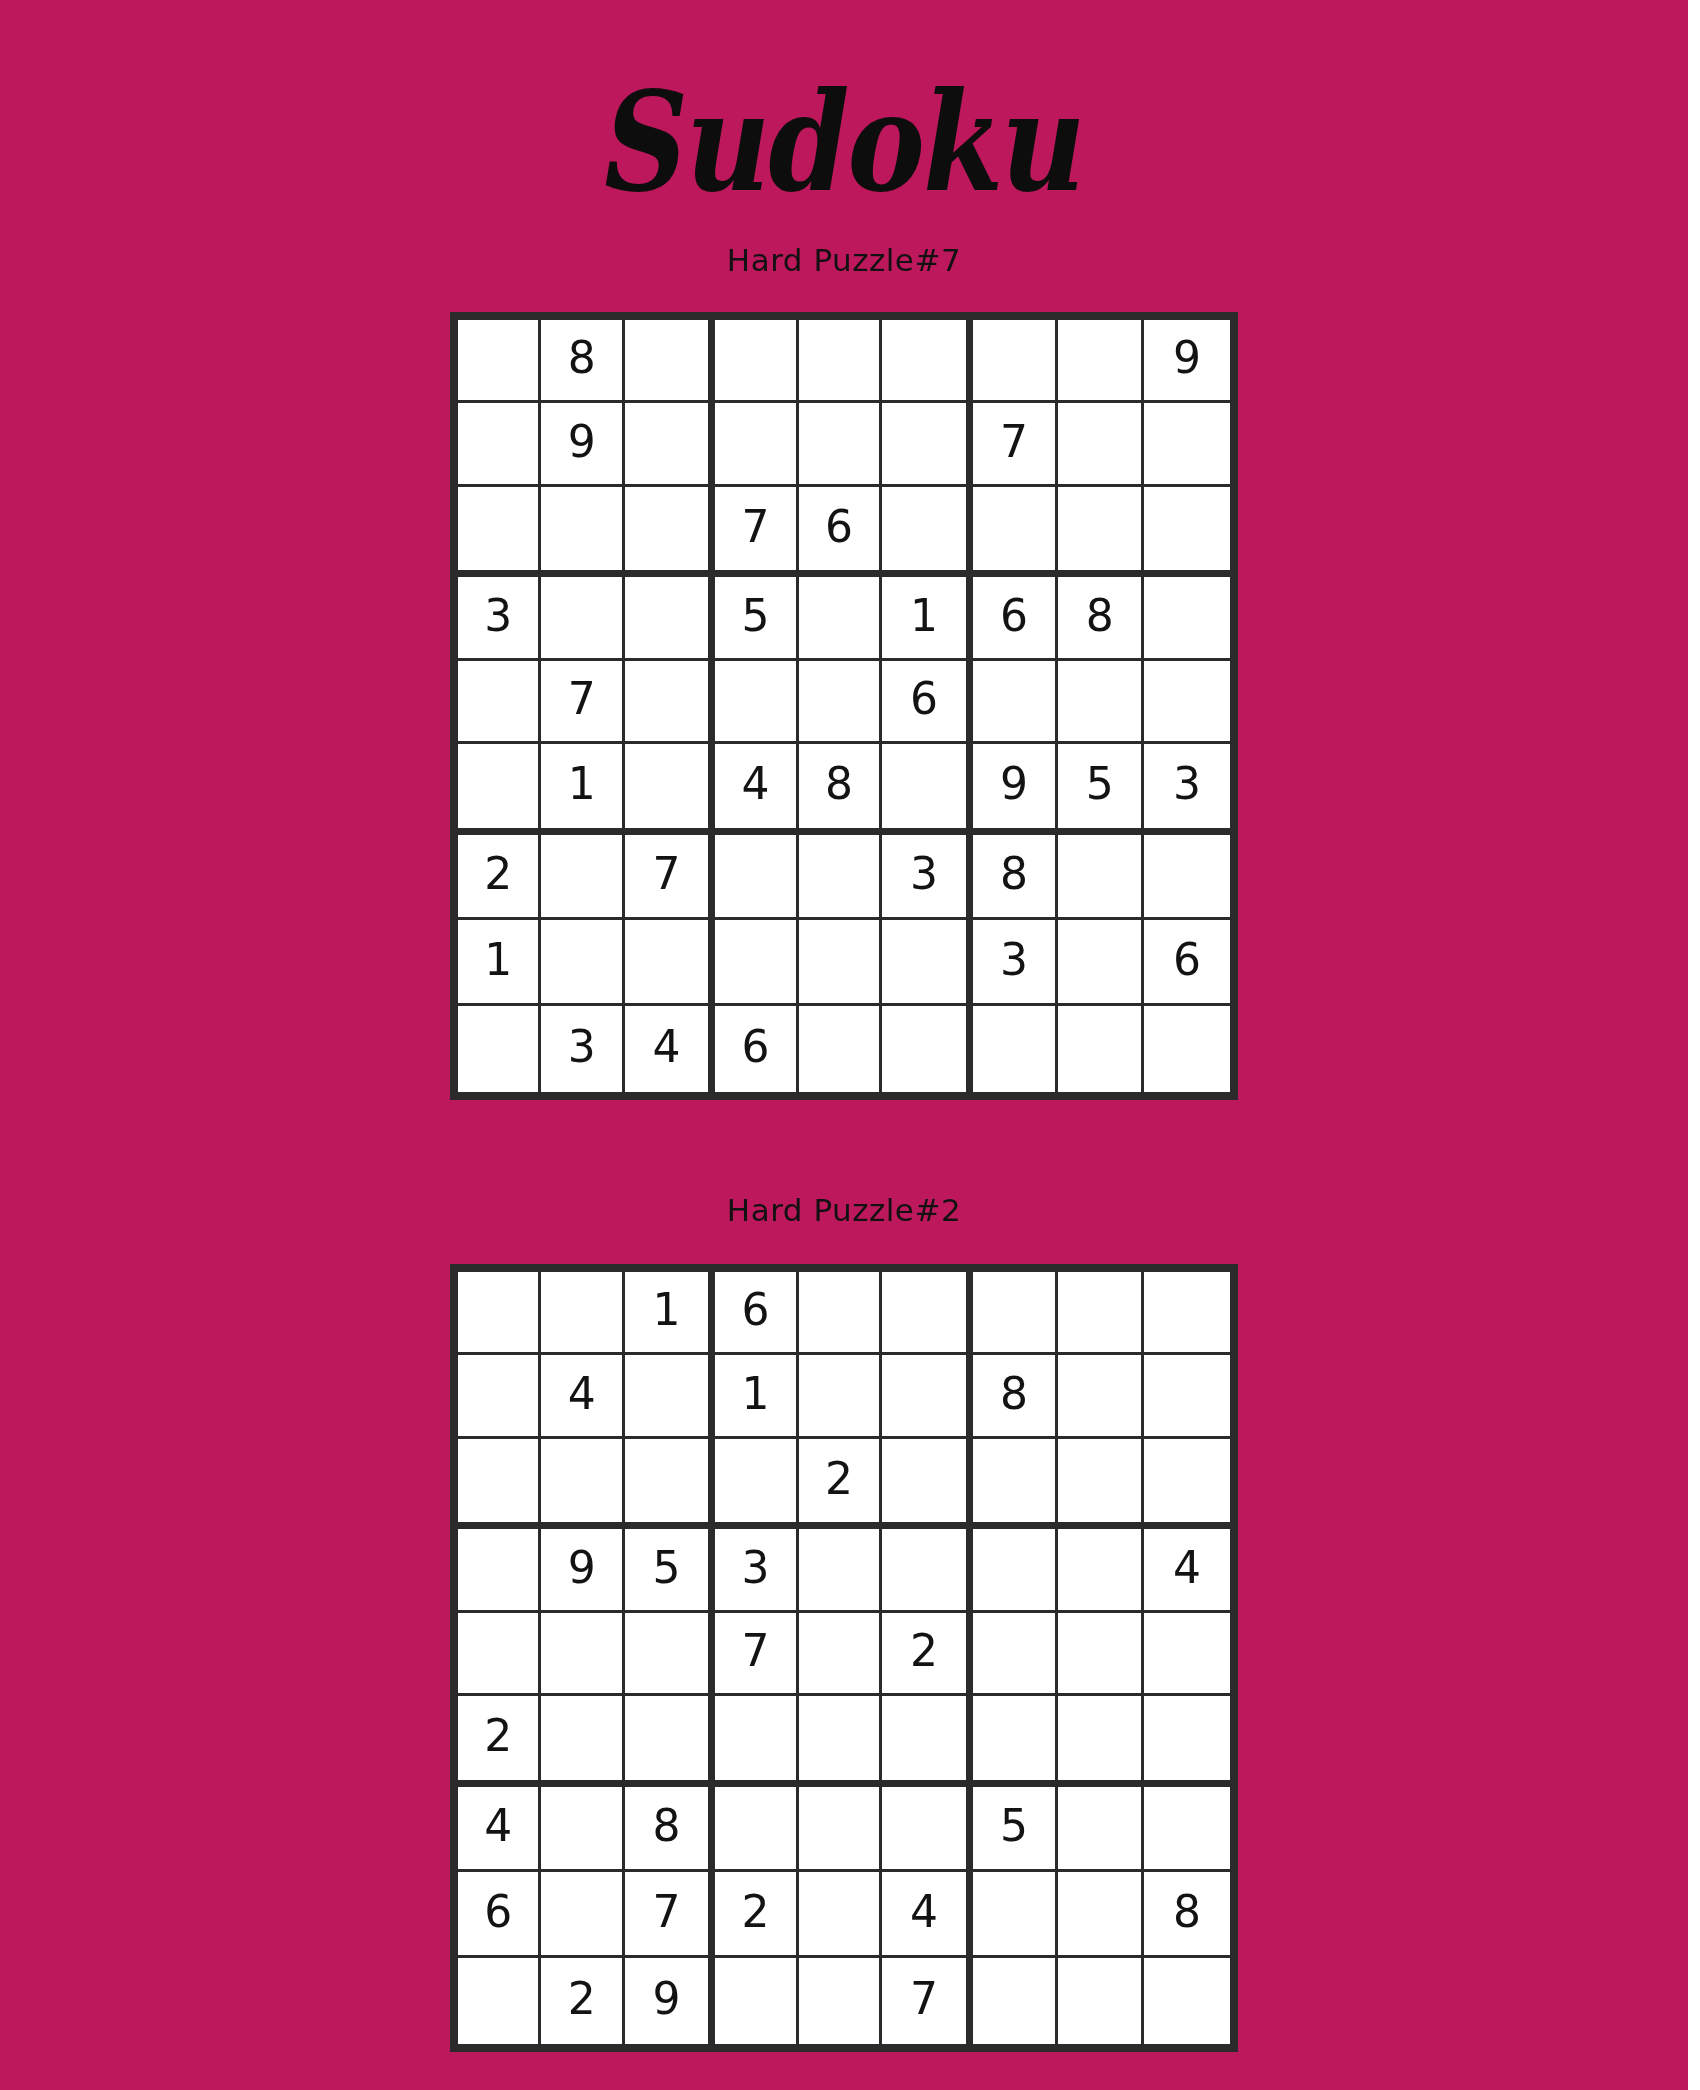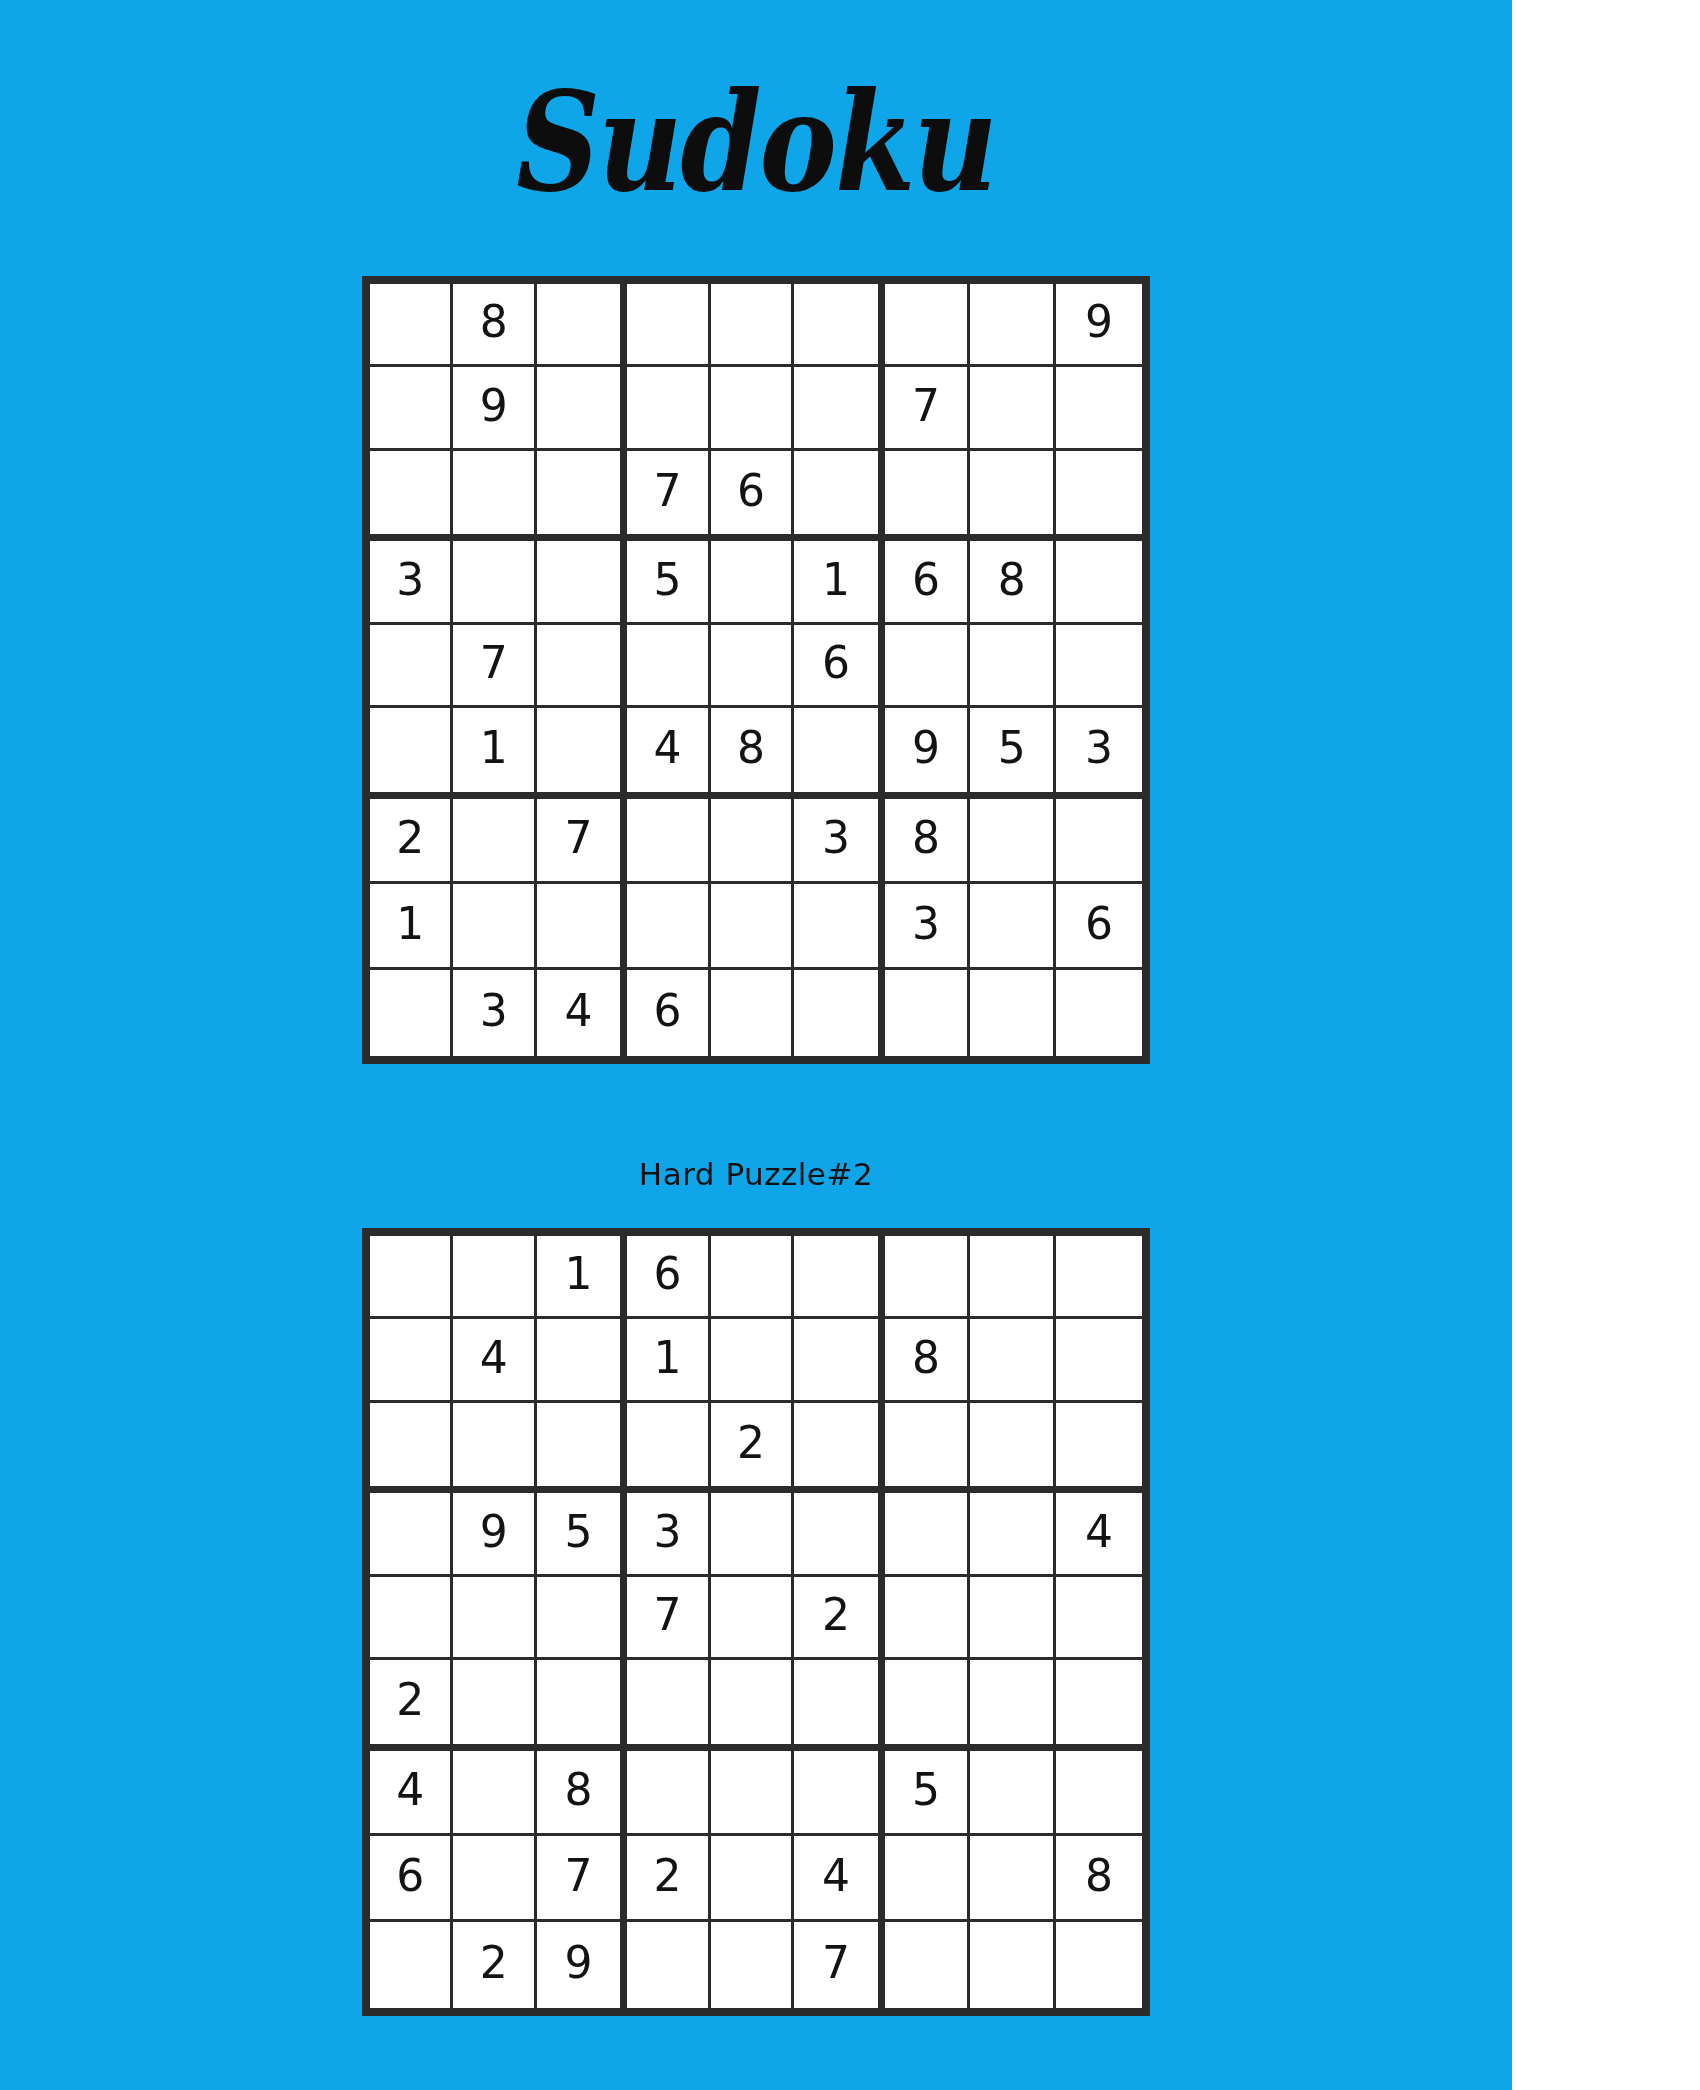--- a/index.html
+++ b/index.html
@@ -10,24 +10,24 @@
   body {
     width: 1700px;
     height: 2090px;
     font-family: "Liberation Sans", sans-serif;
     color: #1a1a1a;
     position: relative;
     overflow: hidden;
   }
 
   .page {
-    width: 1512px;
+    width: 1688px;
     height: 2090px;
     position: relative;
-    background: #0ea5e9;
+    background: #be185d;
   }
 
   
   .main-title {
     text-align: center;
     font-family: "DejaVu Serif", serif;
     font-style: italic;
     font-weight: 700;
     font-size: 116px;
     line-height: 1;
@@ -107,20 +107,21 @@
 </head>
 <body>
 
 <div class="page">
 
   <h1 class="main-title">Sudoku</h1>
 
   <div class="gap-title-p1"></div>
 
   <section class="puzzle-section">
+    <h2 class="puzzle-title">Hard Puzzle#7</h2>
     <div class="gap-p1-grid"></div>
     <div class="grid-wrap">
       <div class="sudoku" id="grid-0">
           <div class="block">
             <div class="cell">
               <span></span>
             </div>
             <div class="cell">
               <span>8</span>
             </div>

